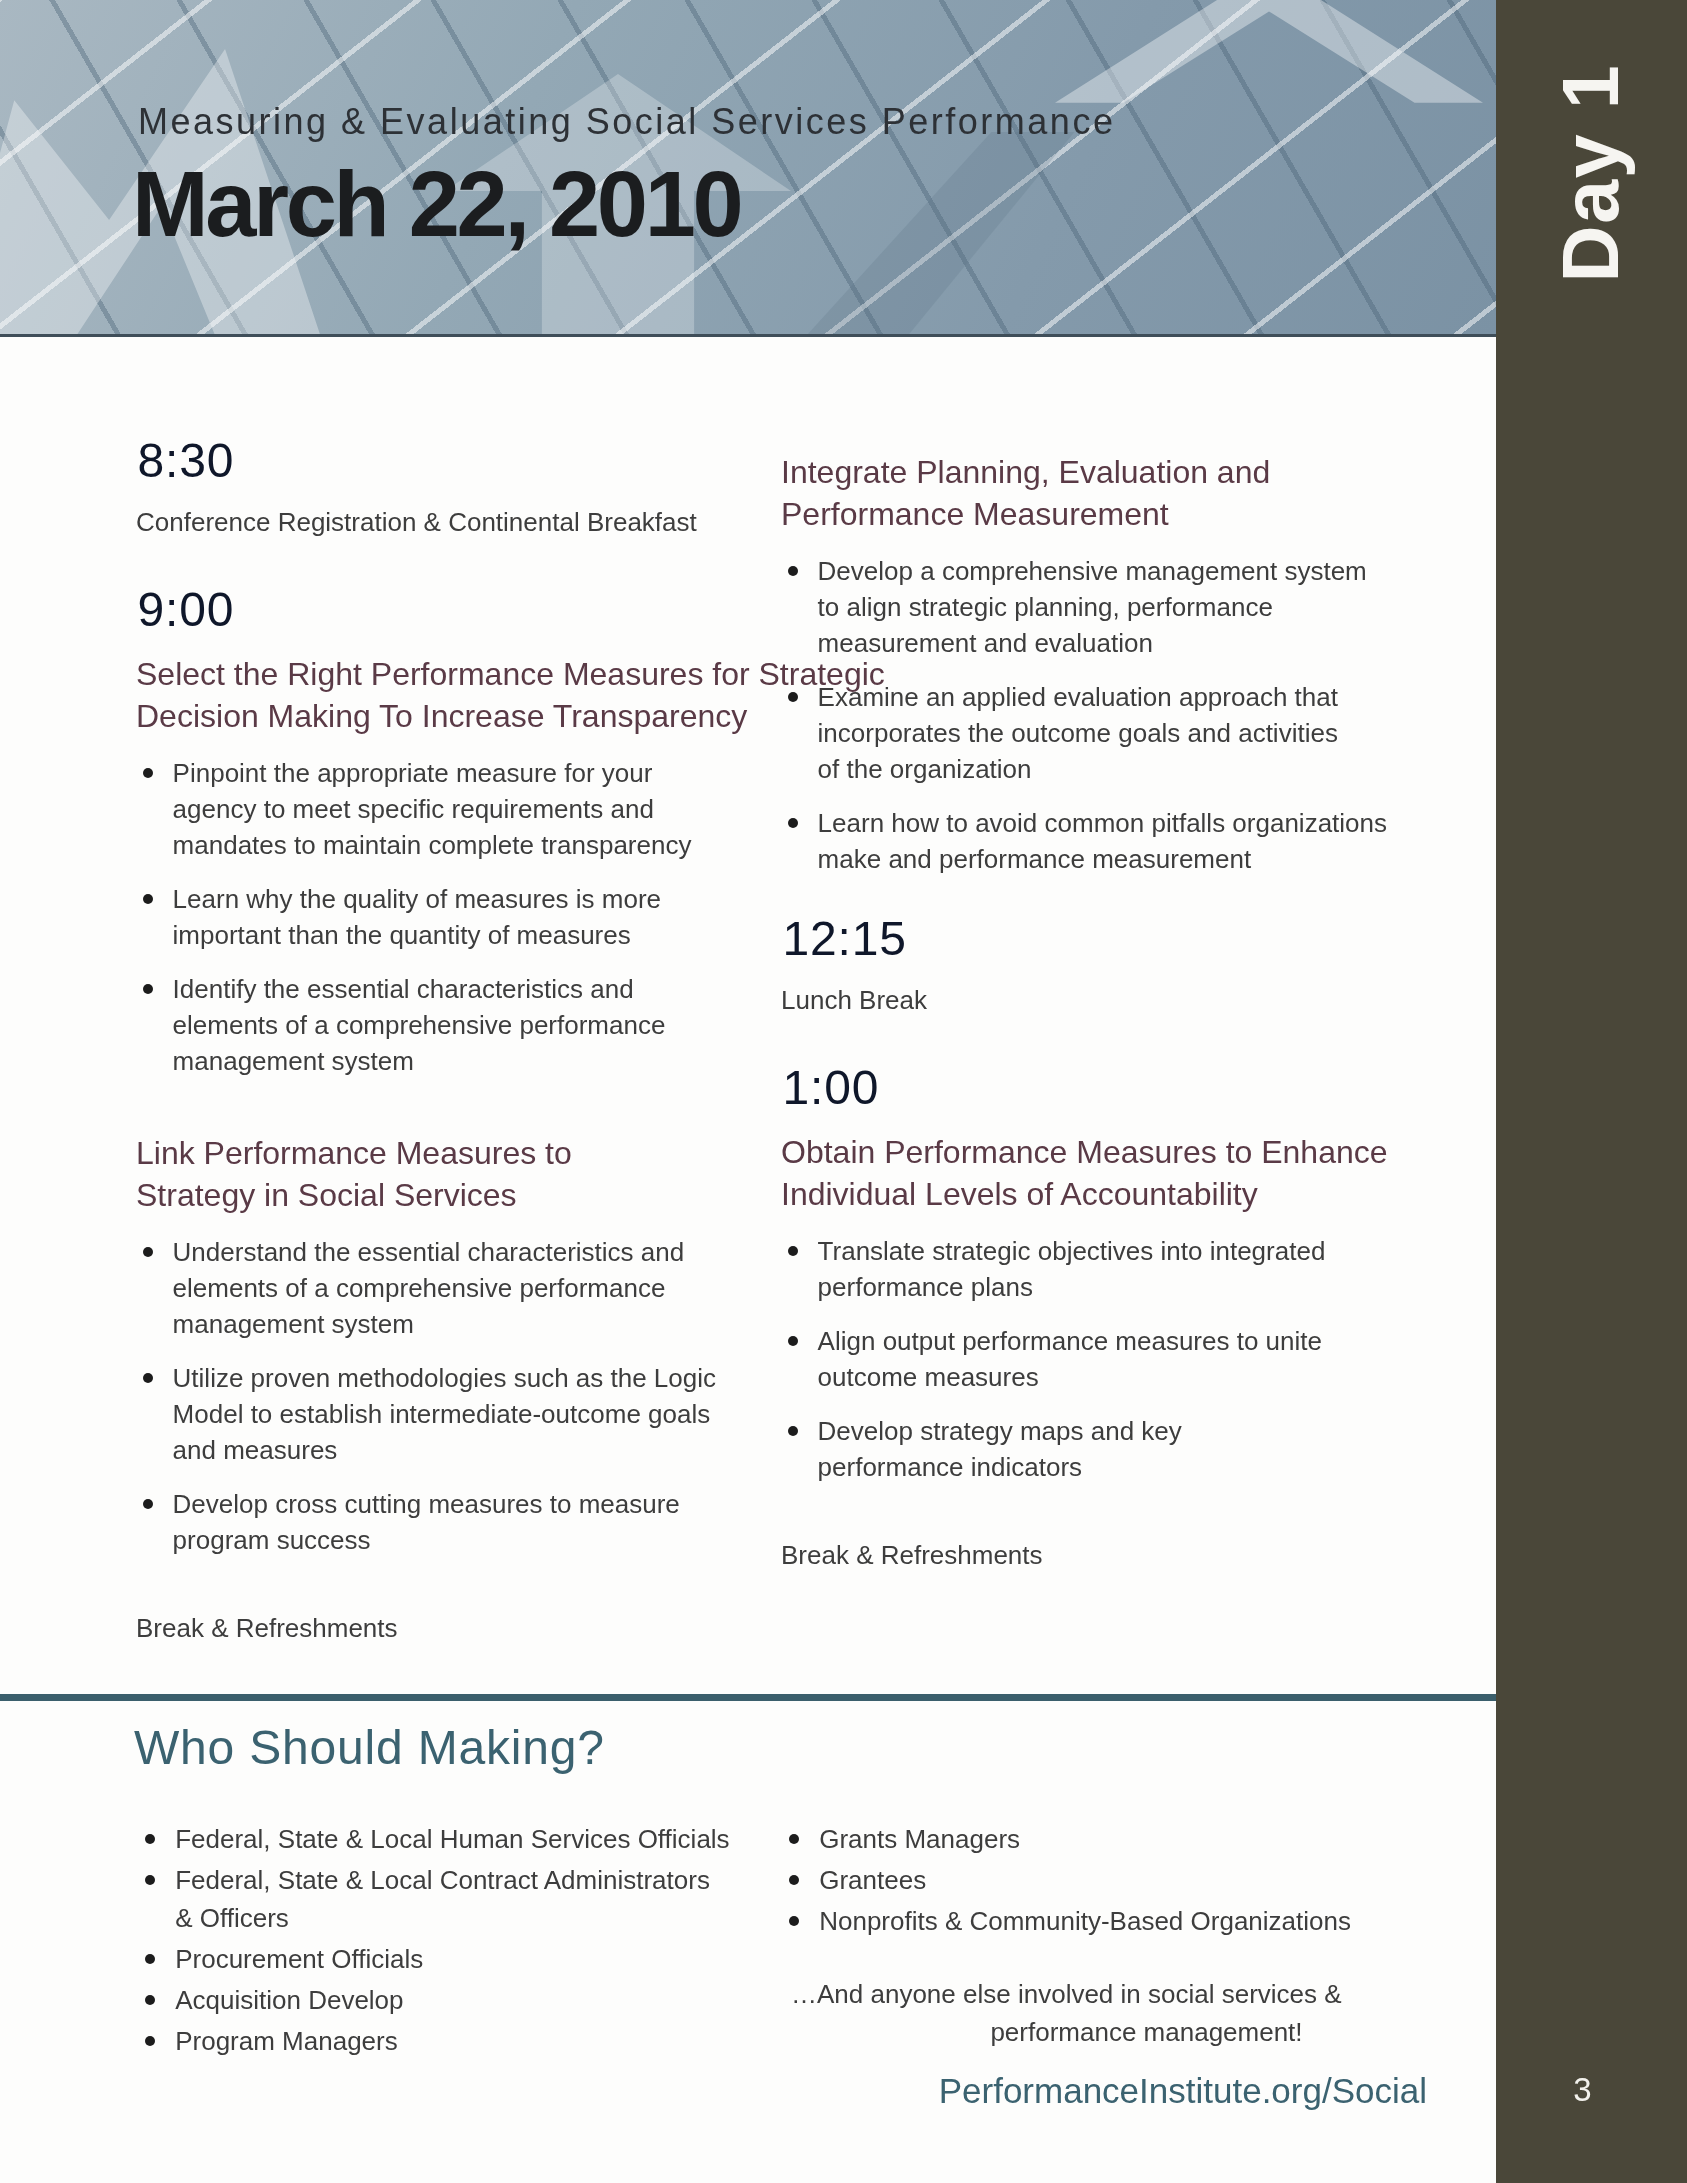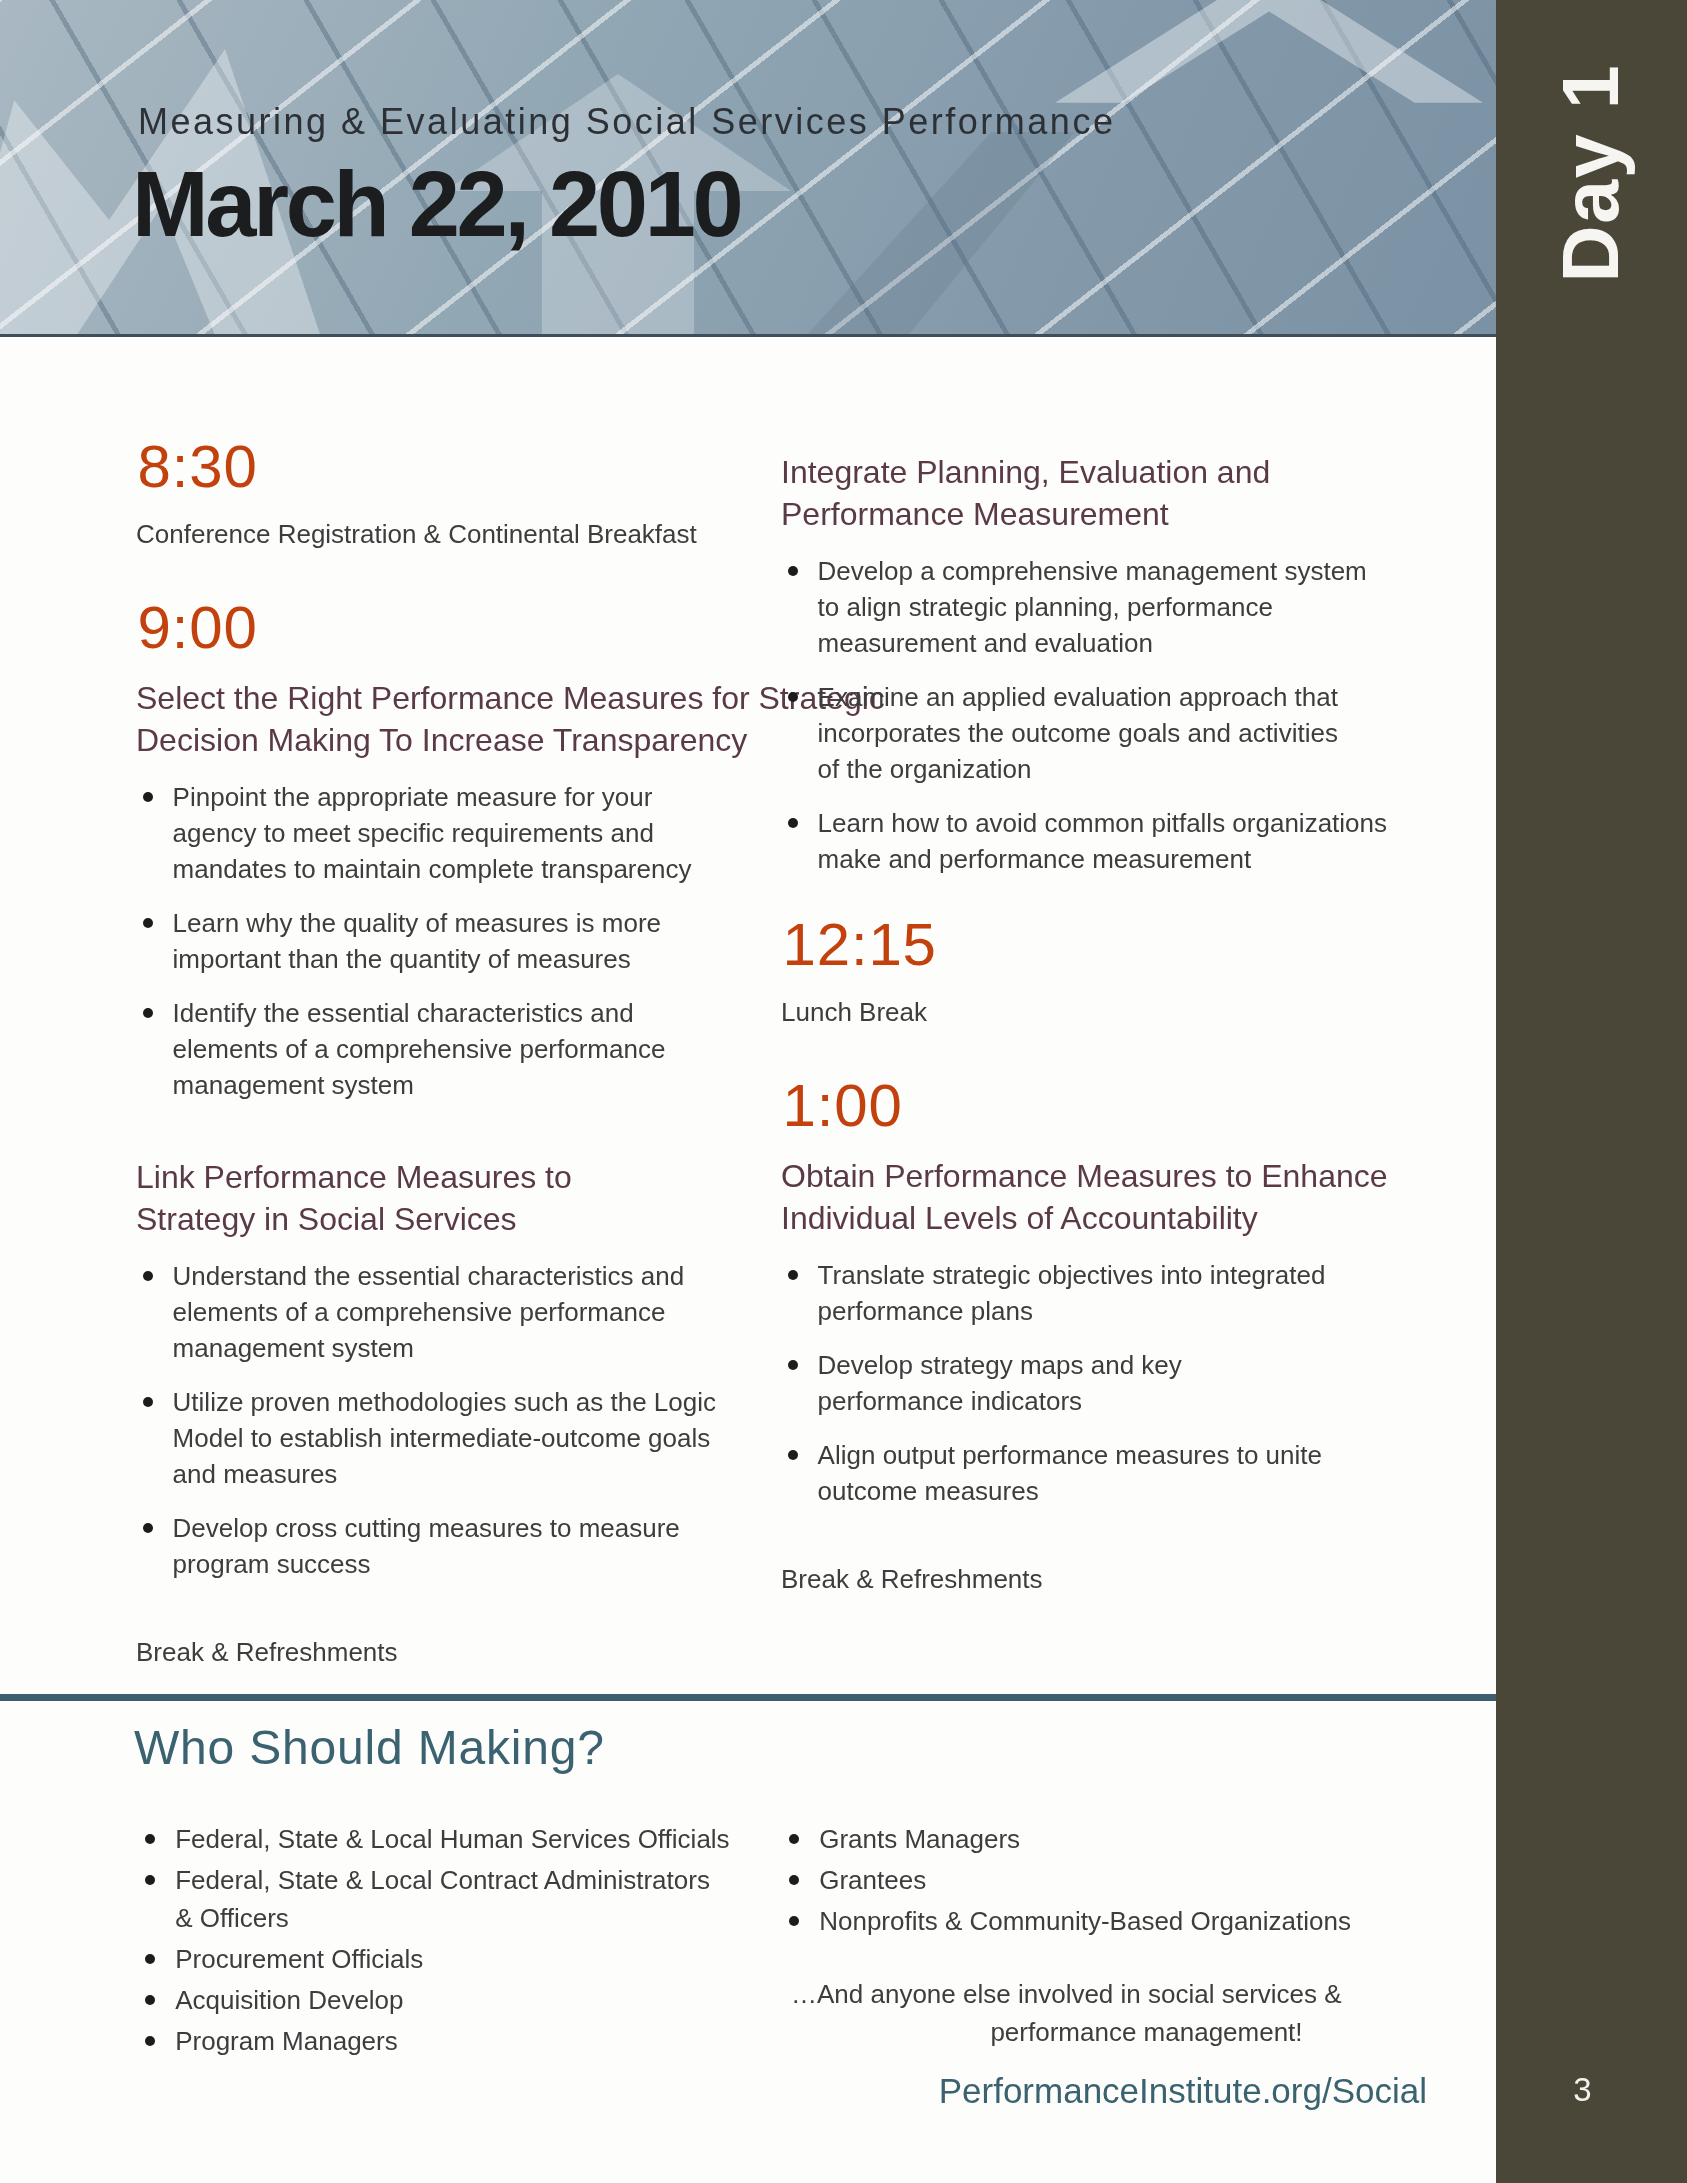--- a/index.html
+++ b/index.html
@@ -40,21 +40,21 @@
   .day-wrap{position:absolute;right:0;top:0;width:191px;height:346px;
     display:flex;align-items:center;justify-content:center;}
   .day-label{transform:rotate(-90deg);white-space:nowrap;font-size:79px;font-weight:700;
     color:#f6f5f1;letter-spacing:1.6px;}
   .page-num{position:absolute;left:1496px;top:2071px;width:173px;text-align:center;
     font-size:33px;color:#f2f1ec;}
   
   .col{position:absolute;top:0;}
   .col.left{left:136px;top:437px;width:643px;}
   .col.right{left:781px;top:442px;width:692px;}
-  .time{font-size:60px;letter-spacing:0.8px;color:#c2410c;margin:53px 0 20px 1.6px;line-height:1.0;}
+  .time{font-size:48px;letter-spacing:0.8px;color:#0f172a;margin:53px 0 20px 1.6px;line-height:1.0;}
   .col > .time:first-child{margin-top:0;}
   .plain{font-size:26px;line-height:1.35;color:#3d3d3d;}
   .session{font-size:32px;line-height:1.3;color:#5a3a46;margin:10px 0 5px 0;}
   .session div{white-space:nowrap;}
   .bullet-row{display:flex;margin-top:18px;font-size:26px;line-height:36px;color:#3d3d3d;}
   .dot{width:10px;height:10px;border-radius:50%;background:#1c1c1c;flex:none;
     margin:13px 20px 0 6.6px;}
   .bullet-text div{white-space:nowrap;}
   .bullet-row + .session{margin-top:54px;}
   .bullet-row + .time{margin-top:38px;}
@@ -211,29 +211,29 @@
       <div class="bullet-row">
         <span class="dot"></span>
         <div class="bullet-text">
           <div>Translate strategic objectives into integrated</div>
           <div>performance plans</div>
         </div>
       </div>
       <div class="bullet-row">
         <span class="dot"></span>
         <div class="bullet-text">
+          <div>Align output performance measures to unite</div>
+          <div>outcome measures</div>
+        </div>
+      </div>
+      <div class="bullet-row">
+        <span class="dot"></span>
+        <div class="bullet-text">
           <div>Develop strategy maps and key</div>
           <div>performance indicators</div>
-        </div>
-      </div>
-      <div class="bullet-row">
-        <span class="dot"></span>
-        <div class="bullet-text">
-          <div>Align output performance measures to unite</div>
-          <div>outcome measures</div>
         </div>
       </div>
       <div class="plain">
         <div>Break &amp; Refreshments</div>
       </div>
     </div>
 
   <div class="divider"></div>
   <div class="attend-title">Who Should Making?</div>
   <div class="attend aleft" id="attend-left">

